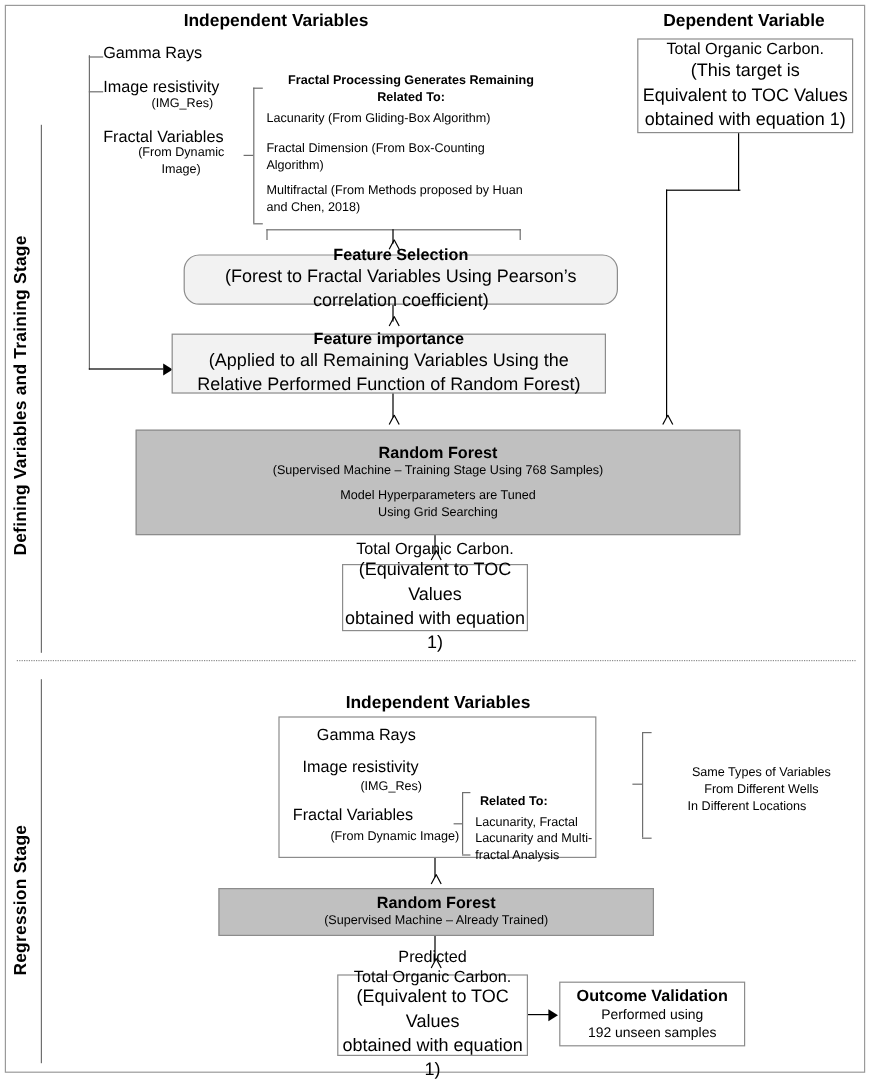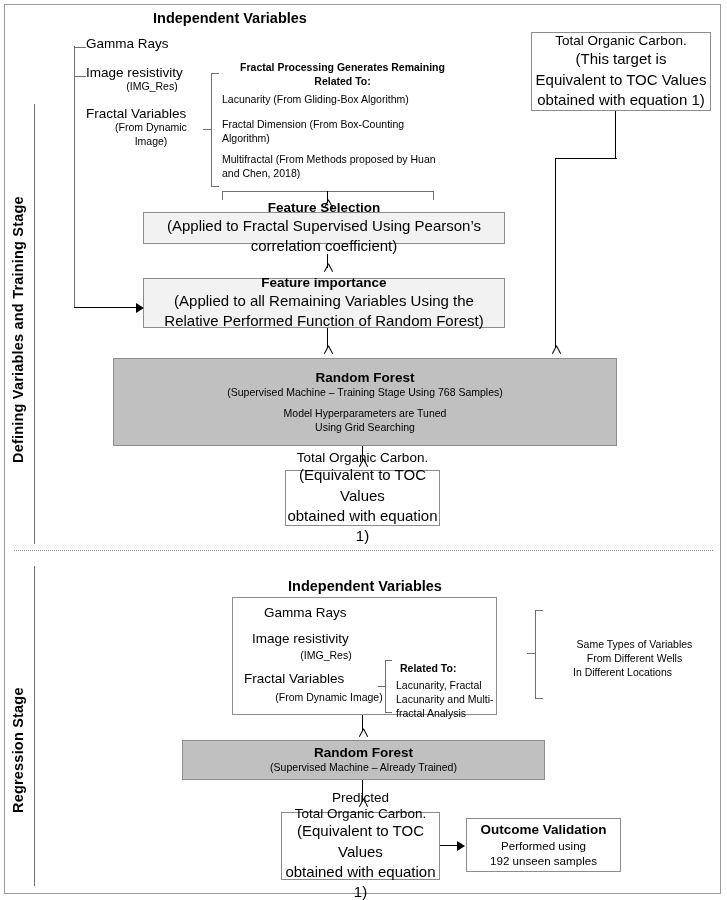--- a/index.html
+++ b/index.html
@@ -54,20 +54,21 @@
   <div class="frame"></div>
   <div class="divider"></div>
 
   <div class="stage-label" style="left:10px;top:120px;height:420px;width:22px;">Defining Variables and Training Stage</div>
   <div class="vl-thin" style="left:34px;top:104px;height:440px;"></div>
 
   <div class="stage-label" style="left:10px;top:645px;height:210px;width:22px;">Regression Stage</div>
   <div class="vl-thin" style="left:34px;top:566px;height:320px;"></div>
 
   <div class="hdr" style="left:80px;top:10px;width:300px;">Independent Variables</div>
+  <div class="hdr" style="left:520px;top:10px;width:200px;">Dependent Variable</div>
 
   <div class="ilist" style="left:86px;top:36px;width:150px;">
     <div class="row" style="text-align:left;">Gamma Rays</div>
     <div style="height:14px;"></div>
     <div class="row" style="text-align:left;">Image resistivity</div>
     <div class="t-sm" style="text-align:center;width:132px;">(IMG_Res)</div>
     <div style="height:12px;"></div>
     <div class="row" style="text-align:left;">Fractal Variables</div>
     <div class="t-sm" style="text-align:center;width:130px;">(From Dynamic<br>Image)</div>
   </div>
@@ -104,23 +105,23 @@
     <div class="t-xs">(This target is</div>
     <div class="t-xs">Equivalent to TOC Values</div>
     <div class="t-xs">obtained with equation 1)</div>
   </div>
 
   <div class="vl" style="left:615px;top:111px;height:48px;"></div>
   <div class="hl" style="left:555px;top:158px;width:62px;"></div>
   <div class="vl" style="left:555px;top:158px;height:190px;"></div>
   <div class="chev-d" style="left:556px;top:346px;"></div>
 
-  <div class="box light" style="left:143px;top:212px;width:362px;height:32px;">
+  <div class="box light" style="left:153px;top:212px;width:362px;height:42px;border-radius:13px;">
     <div class="t-bold">Feature Selection</div>
-    <div class="t-xs">(Applied to Fractal Supervised Using Pearson’s correlation coefficient)</div>
+    <div class="t-xs">(Forest to Fractal Variables Using Pearson’s correlation coefficient)</div>
   </div>
 
   <div class="vl" style="left:327px;top:254px;height:14px;"></div>
   <div class="chev-d" style="left:328px;top:264px;"></div>
 
   <div class="box light" style="left:143px;top:278px;width:362px;height:50px;">
     <div class="t-bold">Feature importance</div>
     <div class="t-xs">(Applied to all Remaining Variables Using the</div>
     <div class="t-xs">Relative Performed Function of Random Forest)</div>
   </div>

